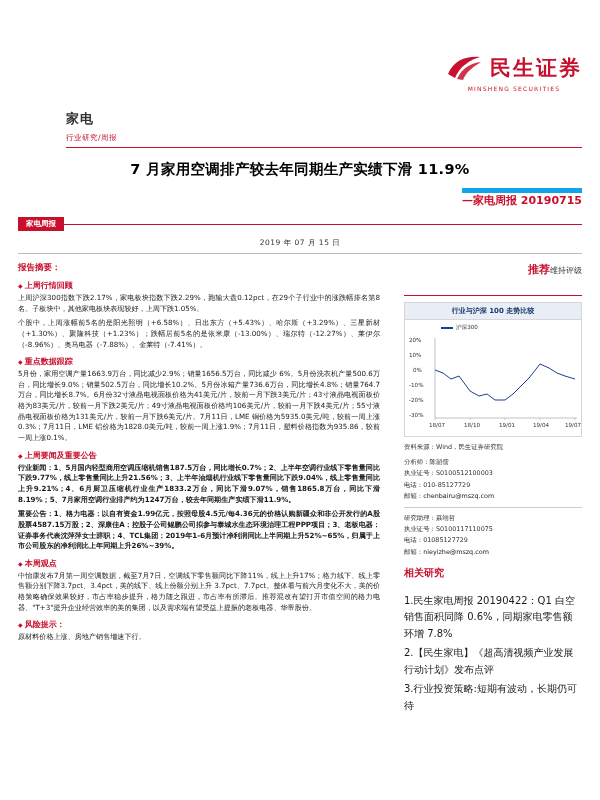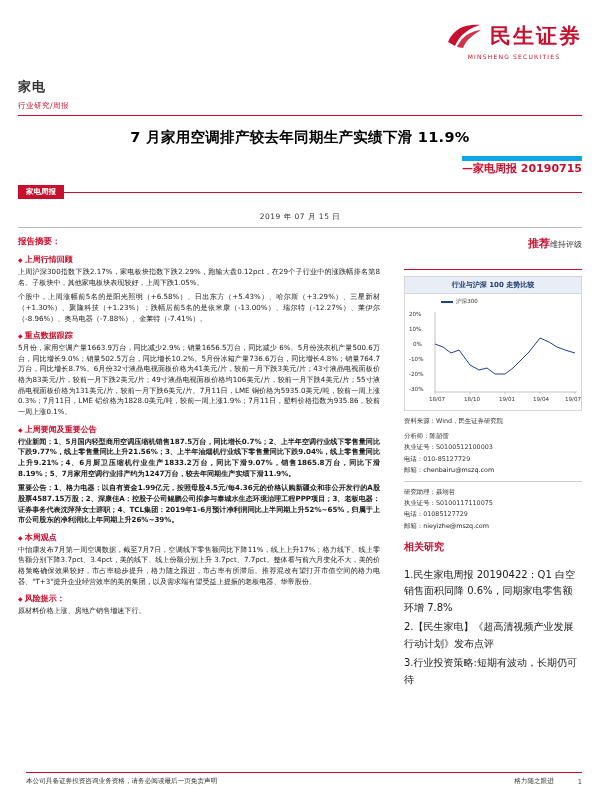--- a/index.html
+++ b/index.html
@@ -9,44 +9,44 @@
     background:#ffffff;
     font-family:"DejaVu Sans","Liberation Sans",sans-serif;
     font-size:7.2px;
     color:#1a1a1a;
     position:relative;
     overflow:hidden;
   }
   .page { position:relative; width:600px; height:800px; padding:0 18px; }
 
   
-  .top { display:flex; justify-content:space-between; align-items:flex-start; padding-top:22px; }
+  .top { display:flex; justify-content:space-between; align-items:flex-start; padding-top:22px;margin-top:32px; }
   .brand { text-align:right; }
   .brand-row { display:flex; align-items:center; justify-content:flex-end; gap:6px; }
   .brand-name { font-size:21px; font-weight:bold; color:#c8102e; letter-spacing:2px; font-family:"DejaVu Sans","Liberation Sans",sans-serif; }
   .brand-en { font-size:6px; color:#c8102e; letter-spacing:1.2px; margin-top:3px; text-align:center; }
   .logo { width:38px; height:28px; position:relative; }
   .logo svg { display:block; }
 
-  .sector { margin-top:18px; }
+  .sector { margin-top:18px;margin-left:48px; }
   .sector-name { font-size:13px; font-weight:bold; color:#333; letter-spacing:1px; }
   .sector-sub { font-size:7.5px; color:#c8102e; margin-top:5px; letter-spacing:.5px; }
   .rule { height:1px; background:#c8102e; margin-top:4px; }
 
   .title-block { margin-top:12px; }
   .doc-title { font-size:14.5px; font-weight:bold; color:#000; letter-spacing:.3px; text-align:center; }
   .doc-sub { margin-top:9px; text-align:right; font-size:11px; font-weight:bold; color:#c8102e; }
   .sub-line { display:inline-block; border-top:5px solid #0ea5e9; padding-top:0; }
 
   
   .tagbar { margin-top:9px; display:flex; align-items:center; height:14px; }
   .tag { background:#c8102e; color:#fff; font-size:7.5px; font-weight:bold; padding:2px 8px; height:14px; line-height:10px; }
   .tagline { flex:1; height:1px; background:#c8102e; }
 
-  .datebar { text-align:center; font-size:7.5px; color:#333; margin-top:13px; letter-spacing:.5px; }
+  .datebar { text-align:center; font-size:7.5px; color:#333; margin-top:7px; letter-spacing:.5px; }
   .datebar-rule { height:1px; background:#bbb; margin-top:5px; }
 
   
   .cols { display:flex; margin-top:8px; gap:24px; }
   .col-left { width:370px; }
   .col-right { width:178px; }
 
   h2.sec { font-size:8.5px; font-weight:bold; color:#c8102e; margin:0 0 4px 0; }
   .bullet { font-size:8px; font-weight:bold; color:#c8102e; margin:6px 0 2px 0; }
   .bullet:before { content:"◆ "; font-size:6px; vertical-align:middle; }

